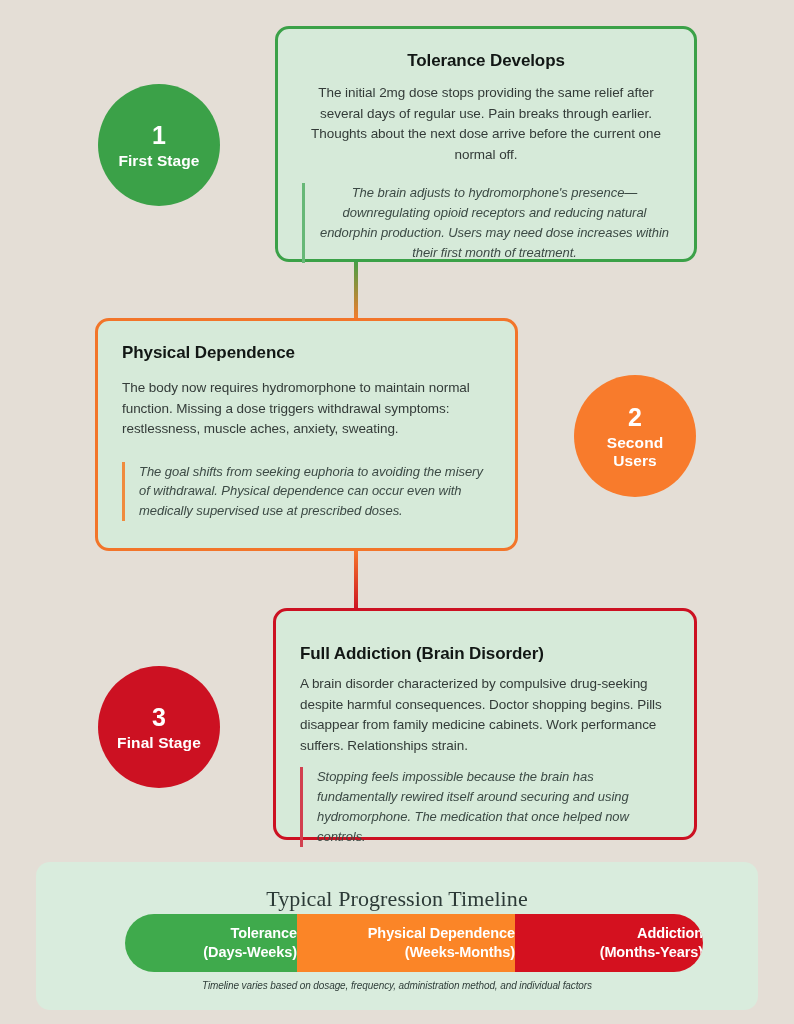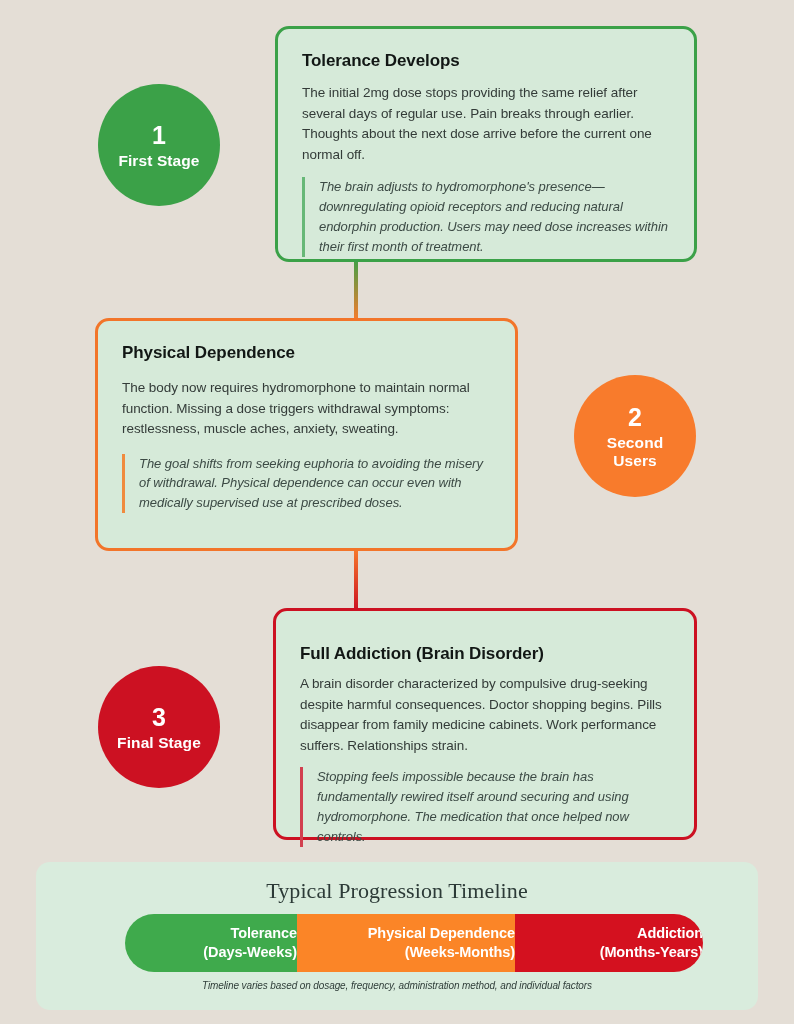--- a/index.html
+++ b/index.html
@@ -76,20 +76,21 @@
   .stage-card {
     position: absolute;
     background: #d6ead9;
     border-radius: 14px;
     z-index: 2;
     padding: 22px 24px 22px 24px;
   }
   #stage-card-1 {
     left: 275px; top: 26px; width: 422px; height: 236px;
     border: 3px solid #3ba148;
+    text-align: center;
   }
   #stage-card-2 {
     left: 95px; top: 318px; width: 423px; height: 233px;
     border: 3px solid #f2752a;
   }
   #stage-card-3 {
     left: 273px; top: 608px; width: 424px; height: 232px;
     border: 3px solid #cc1122;
   }
 
@@ -100,54 +101,54 @@
     letter-spacing: -0.1px;
     margin-bottom: 12px;
   }
   .card-body {
     font-size: 13.5px;
     line-height: 1.52;
     color: #333b38;
     letter-spacing: -0.05px;
   }
   .card-quote {
-    margin-top: 12px;
+    margin-top: 18px;
     padding-left: 14px;
     font-size: 13px;
     font-style: italic;
     line-height: 1.53;
     color: #3c4a45;
     letter-spacing: -0.05px;
   }
   #stage-card-1 .card-quote { border-left: 3px solid #67b877; }
   #stage-card-2 .card-quote { border-left: 3px solid #f08b3e; }
   #stage-card-3 .card-quote { border-left: 3px solid #d2404f; }
 
   #stage-card-2 .card-title { margin-bottom: 15px; }
-  #stage-card-2 .card-quote { margin-top: 14px; }
+  #stage-card-2 .card-quote { margin-top: 22px; }
   #stage-card-3 .card-title { margin-bottom: 10px; margin-top: 11px; }
   #stage-card-3 .card-quote { margin-top: 11px; font-style: italic; }
 
   
   #timeline-panel {
     position: absolute;
     left: 36px;
     top: 862px;
     width: 722px;
     height: 148px;
     background: #d9ecdd;
     border-radius: 14px;
     z-index: 2;
   }
   #timeline-title {
     text-align: center;
     font-family: "Liberation Serif", serif;
     font-size: 22px;
     color: #2c3a37;
-    padding-top: 16px;
+    padding-top: 24px;
     letter-spacing: 0.1px;
   }
   #timeline-bar {
     position: absolute;
     left: 89px;
     top: 52px;
     width: 578px;
     height: 58px;
     display: flex;
     border-radius: 29px;

